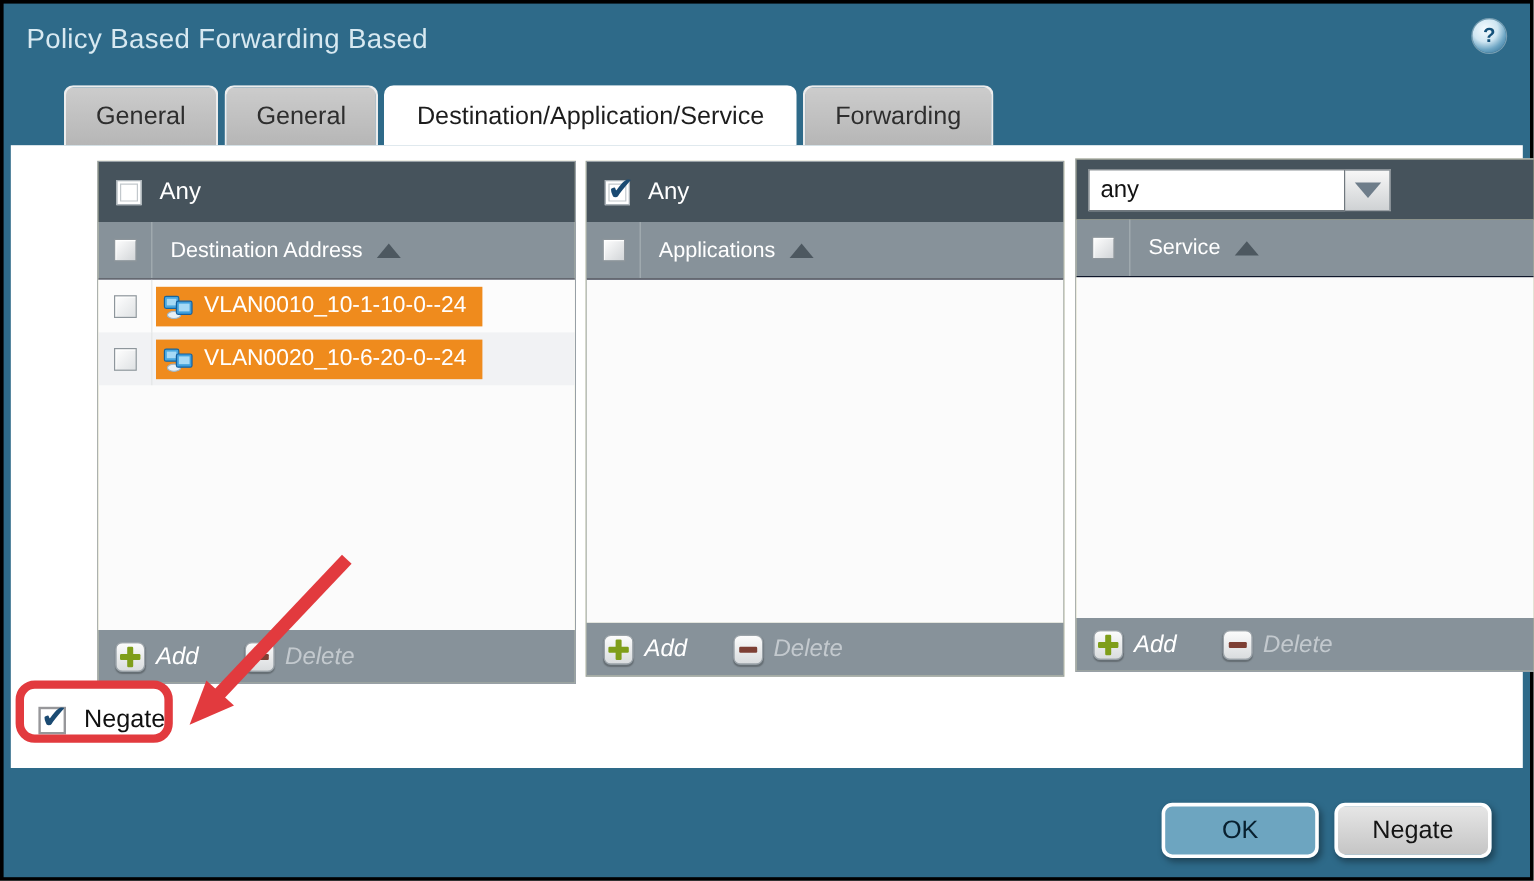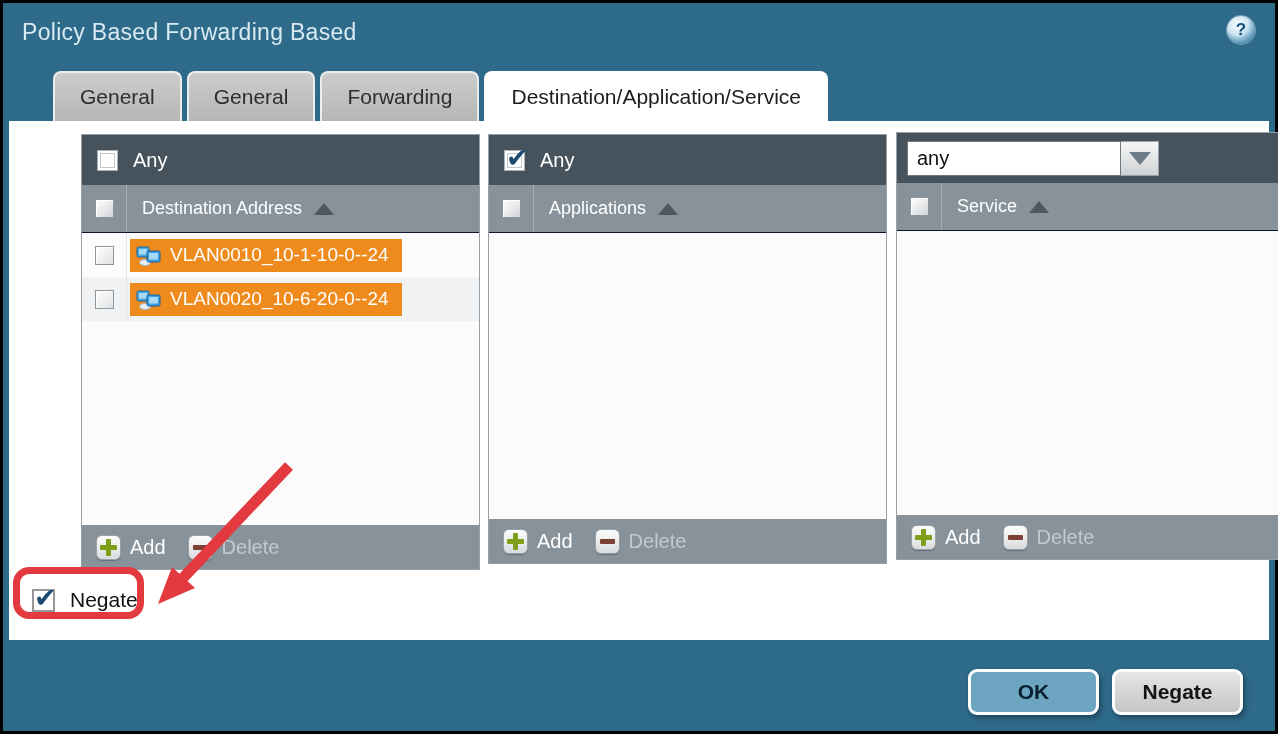--- a/index.html
+++ b/index.html
@@ -53,21 +53,21 @@
   .colhead .label { color:#fff; font-size:18px; margin-left:15px; cursor:pointer; }
   .sort-up { width:0; height:0; border-left:10px solid transparent; border-right:10px solid transparent; border-bottom:12px solid #4d5860; margin-left:12px; }
 
   .panel-body { flex:1 1 auto; background:#fbfbfb; border-top:1px solid #0f172a; overflow:hidden; }
   .row { height:44px; display:flex; align-items:center; background:#fcfcfc; }
   .row + .row { background:#f1f2f4; }
   .row .cb-cell { border-right:1px solid #e3e5e7; }
   .row .cb-3d { background:linear-gradient(135deg,#ffffff,#dfe2e4); }
   .chip { display:flex; align-items:center; gap:8px; background:#ef8b1d; height:33px; padding:0 13px 0 6px; color:#fff; font-size:19px; margin-left:3px; white-space:nowrap; }
 
-  .panel-foot { height:44px; background:#87929a; display:flex; align-items:center; gap:22px; padding:0 14px; flex:0 0 auto; margin-top:auto; }
+  .panel-foot { height:44px; background:#87929a; display:flex; align-items:center; gap:38px; padding:0 14px; flex:0 0 auto; margin-top:auto;font-style:italic; }
   .foot-btn { display:flex; align-items:center; gap:9px; font-size:20px; cursor:pointer; }
   .foot-btn.add { color:#ffffff; }
   .foot-btn.del { color:#c3c9ce; }
   .icon-sq { width:25px; height:25px; border-radius:6px; border:1px solid #9aa2a8; background:linear-gradient(#fcfcfc,#d9dcde); position:relative; box-shadow:0 1px 1px rgba(0,0,0,.25); flex:0 0 auto; }
   .plus::before, .plus::after { content:""; position:absolute; background:#7f9e1a; border-radius:1px; }
   .plus::before { left:3px; top:9px; width:17px; height:5px; }
   .plus::after  { left:9px; top:3px; width:5px; height:17px; }
   .minus::before { content:""; position:absolute; background:#7d3f34; border-radius:1px; left:4px; top:9px; width:15px; height:5px; }
 
   
@@ -80,37 +80,37 @@
   .negate { position:absolute; left:29px; top:585px; display:flex; align-items:center; gap:15px; z-index:30; }
   .cb-negate { width:23px; height:23px; background:#fff; border:2px solid #97979a; position:relative; cursor:pointer; }
   .cb-negate::after { content:"✔"; position:absolute; left:0; top:-9px; font-size:27px; color:#1a4a72; }
   .negate-label { font-size:21px; color:#101010; }
 
   
   .hl-rect { position:absolute; left:13px; top:567px; width:131px; height:52px; border:7px solid #e23a3e; border-radius:16px; z-index:40; pointer-events:none; }
   .arrow-overlay { position:absolute; inset:0; z-index:50; pointer-events:none; }
 
   
-  .btn { position:absolute; top:666px; width:131px; height:46px; border:3px solid #ffffff; border-radius:9px; font-size:21px; display:flex; align-items:center; justify-content:center; box-shadow:2px 3px 5px rgba(0,0,0,.35); cursor:pointer;font-weight:bold; }
+  .btn { position:absolute; top:666px; width:131px; height:46px; border:3px solid #ffffff; border-radius:9px; font-size:21px; display:flex; align-items:center; justify-content:center; box-shadow:2px 3px 5px rgba(0,0,0,.35); cursor:pointer; }
   .btn-ok { left:965px; background:#6da5c0; color:#08202f; }
   .btn-cancel { left:1109px; background:linear-gradient(#e6e6e6,#c5c5c5); color:#141414; }
 </style>
 </head>
 <body>
 
 <div class="dialog">
 
   <div class="title">Policy Based Forwarding Based</div>
   <div class="help">?</div>
 
   <div class="tabs">
     <div class="tab">General</div>
     <div class="tab">General</div>
+    <div class="tab active">Destination/Application/Service</div>
     <div class="tab">Forwarding</div>
-    <div class="tab active">Destination/Application/Service</div>
   </div>
 
   <div class="content">
 
     <div class="panel" id="panel-dest">
       <div class="panel-top">
         <div class="cb-any"></div>
         <div class="any-label">Any</div>
       </div>
       <div class="colhead">

